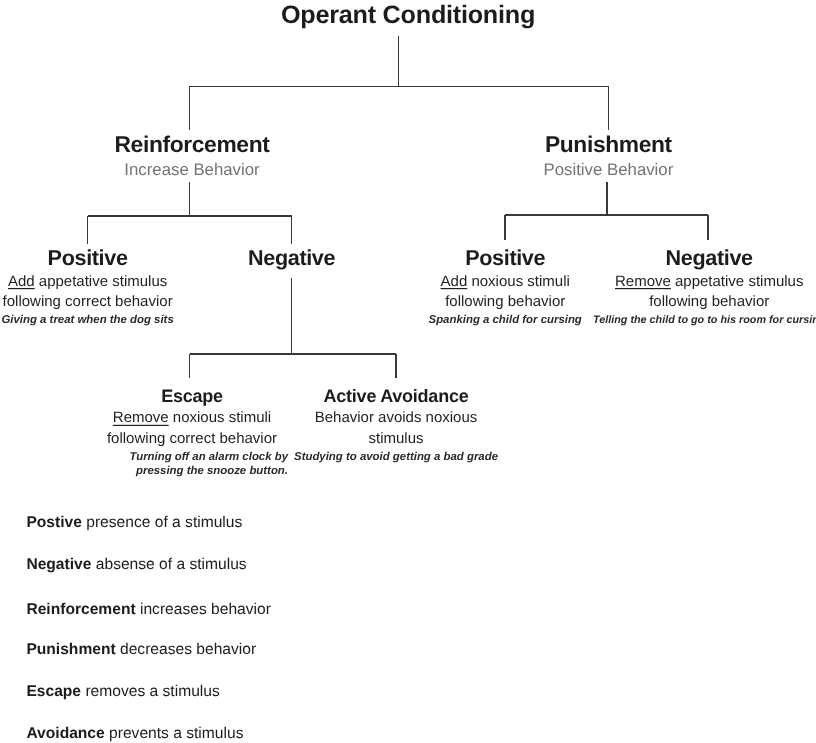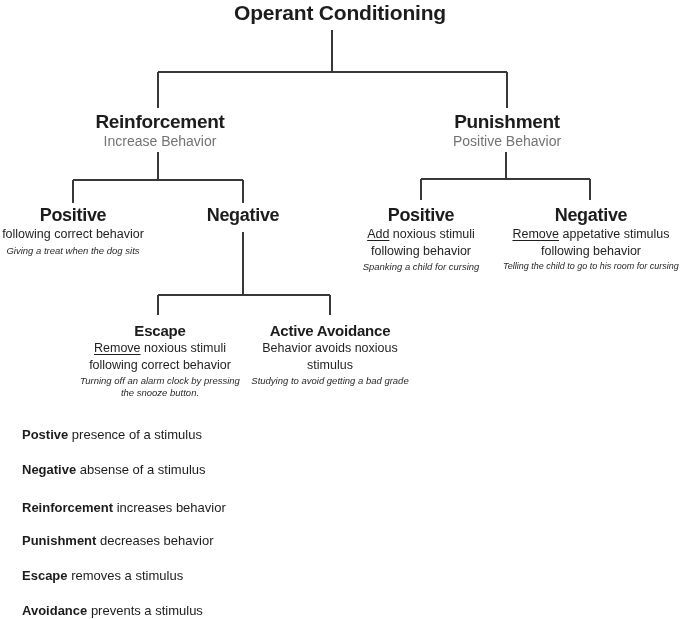--- a/index.html
+++ b/index.html
@@ -16,22 +16,22 @@
 
   .lvl1-head { font-size: 19px; font-weight: bold; letter-spacing: -0.3px; line-height: 23px; }
   .lvl1-sub  { font-size: 14px; line-height: 17px; color: #737373; }
 
   .lvl2-head { font-size: 18px; font-weight: bold; letter-spacing: -0.3px; line-height: 22px; }
   .lvl3-head { font-size: 15px; font-weight: bold; letter-spacing: -0.2px; line-height: 18px; }
 
   .body-line { font-size: 12.5px; line-height: 16.5px; color: #1f1f1f; }
   .body-line .u { text-decoration: underline; text-underline-offset: 2px; }
 
-  .example { font-size: 9.5px; font-style: italic; font-weight: normal; line-height: 11.5px; color: #2a2a2a; margin-top: 2px; }
-  .example.wrap { white-space: normal; max-width: 172px; margin-left: auto; margin-right: auto; }
+  .example { font-size: 9.5px; font-style: italic; font-weight: bold; line-height: 11.5px; color: #2a2a2a; margin-top: 2px; }
+  .example.wrap { white-space: normal; max-width: 172px; margin-left: auto; margin-right: auto; text-align: right; }
   .example.tight { font-size: 9px; }
 
   .glossary-item { position: absolute; left: 22px; font-size: 13px; line-height: 16px; white-space: nowrap; color: #1c1c1c; }
   .glossary-item b { font-weight: bold; }
 </style>
 </head>
 <body>
 
 <div class="stage">
 
@@ -68,20 +68,21 @@
     <div class="lvl1-sub">Increase Behavior</div>
   </div>
 
   <div class="node" style="left:507px; top:110px;">
     <div class="lvl1-head">Punishment</div>
     <div class="lvl1-sub">Positive Behavior</div>
   </div>
 
   <div class="node" style="left:73px; top:204px;">
     <div class="lvl2-head">Positive</div>
+    <div class="body-line"><span class="u">Add</span><span> appetative stimulus</span></div>
     <div class="body-line">following correct behavior</div>
     <div class="example">Giving a treat when the dog sits</div>
   </div>
 
   <div class="node" style="left:243px; top:204px;">
     <div class="lvl2-head">Negative</div>
   </div>
 
   <div class="node" style="left:421px; top:204px;">
     <div class="lvl2-head">Positive</div>

